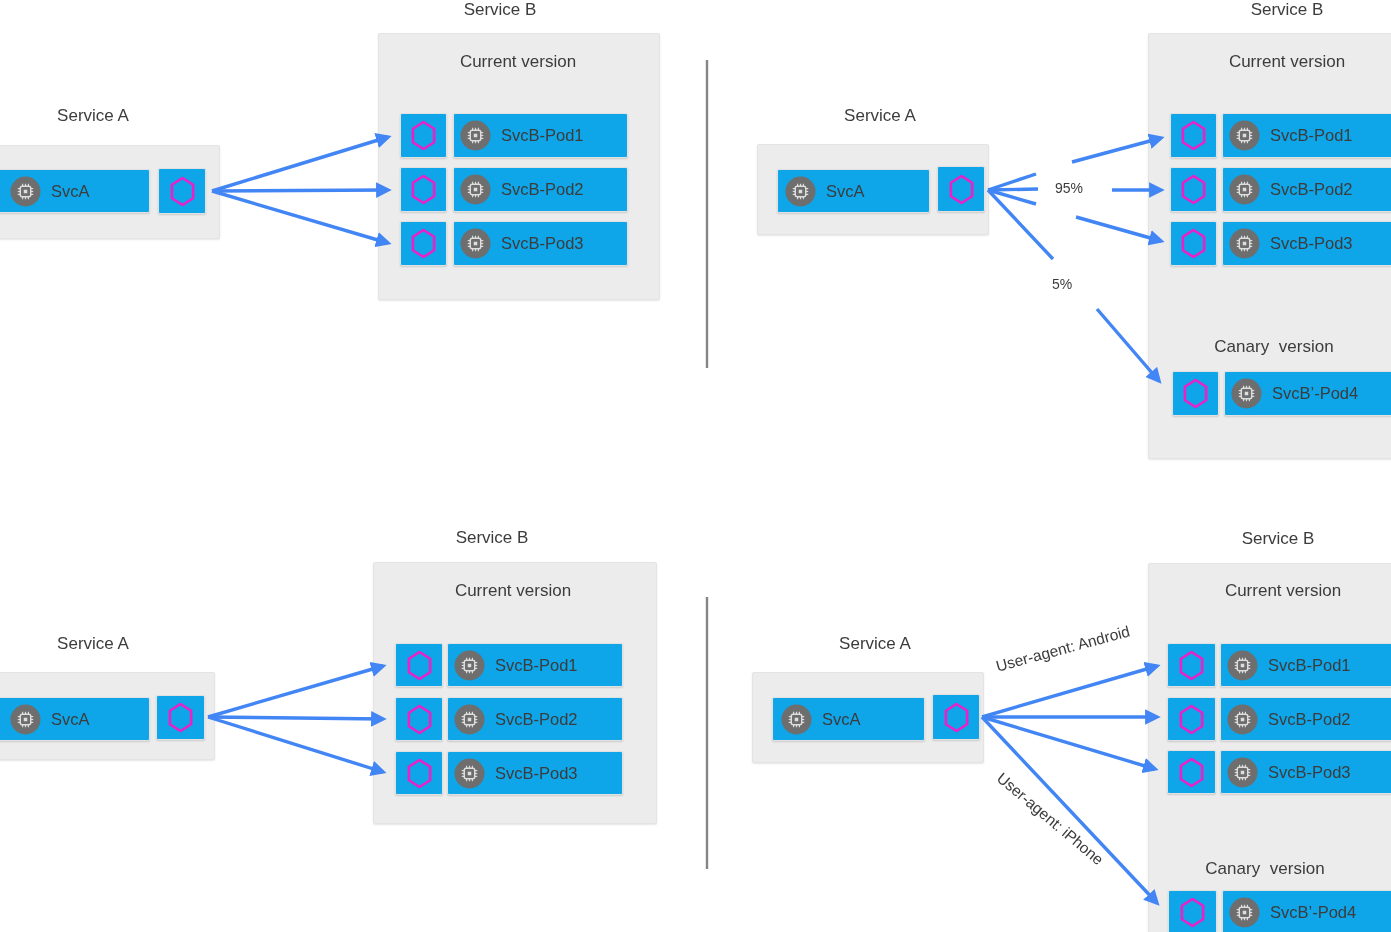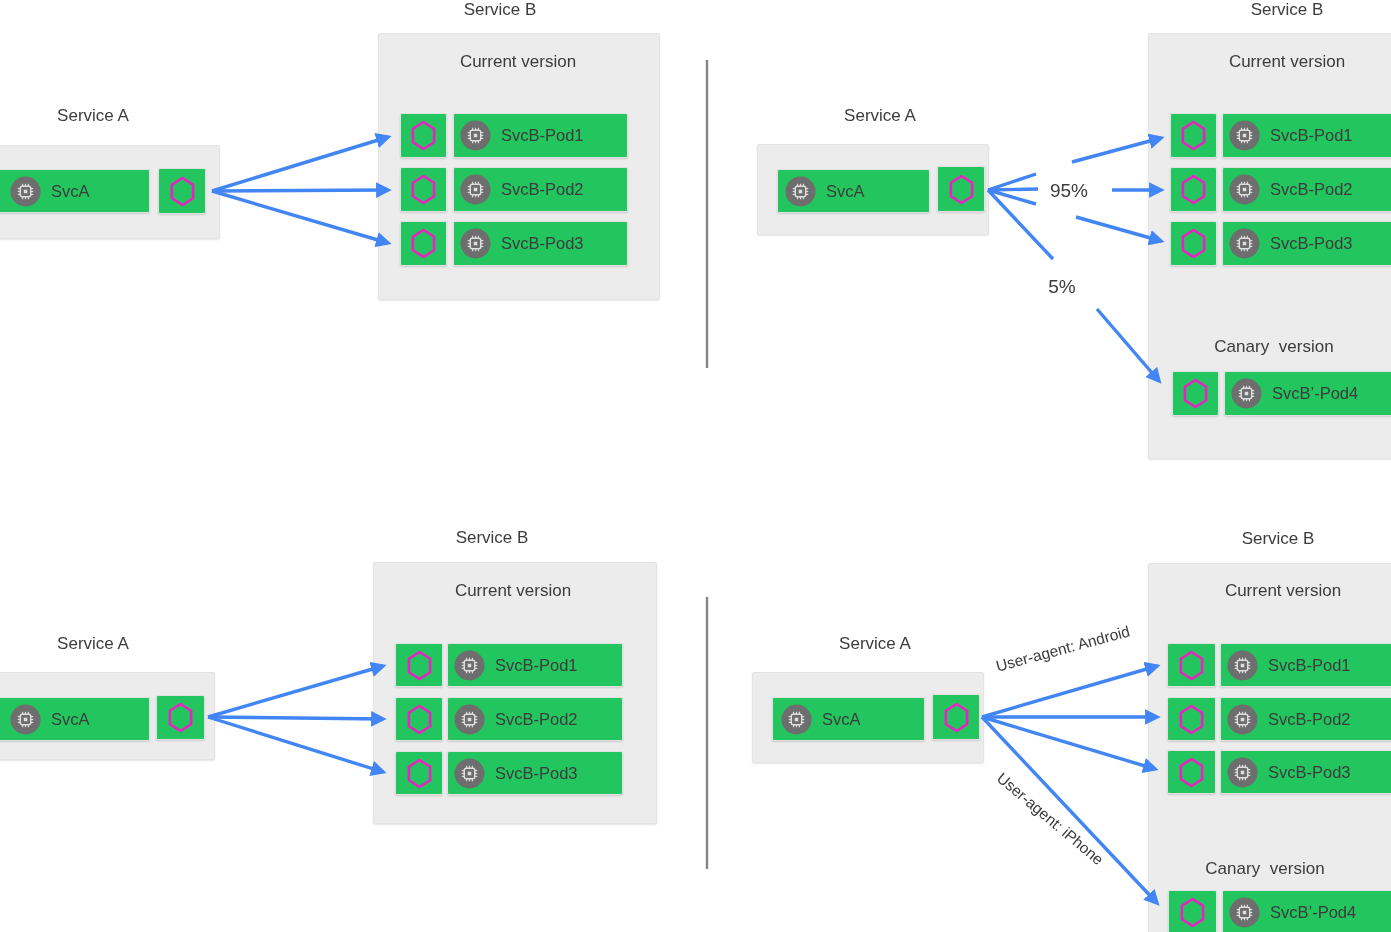--- a/index.html
+++ b/index.html
@@ -3,26 +3,26 @@
 <meta charset="utf-8">
 <style>
   html,body{margin:0;padding:0;background:#fff;}
   #page{position:relative;width:1391px;height:932px;overflow:hidden;background:#fff;
         font-family:"Liberation Sans",sans-serif;color:#3C3C3C;}
   .panel{position:absolute;background:#ECECEC;border:1px solid #E4E4E4;border-radius:2px;
          box-shadow:0 1px 2px rgba(0,0,0,0.10);}
   .title{position:absolute;text-align:center;font-size:17px;color:#3C3C3C;}
   .group-label{position:absolute;text-align:center;font-size:17px;color:#3C3C3C;}
   .canary-label{word-spacing:5px;}
-  .box{position:absolute;background:#22c55e;border:1px solid #E1E1E1;border-radius:2px;
+  .box{position:absolute;background:#0ea5e9;border:1px solid #E1E1E1;border-radius:2px;
        box-shadow:0 1px 2px rgba(0,0,0,0.14);display:flex;align-items:center;box-sizing:border-box;}
   .hex-card{justify-content:center;}
   .pod-card{gap:10px;padding-left:6px;font-size:16.5px;}
   .svc-card{gap:10px;font-size:16.5px;}
-  .pct{position:absolute;text-align:center;font-size:19px;color:#3C3C3C;}
+  .pct{position:absolute;text-align:center;font-size:14px;color:#3C3C3C;}
   .rot{position:absolute;font-size:15.5px;color:#3C3C3C;white-space:nowrap;text-align:center;}
   svg.hex{width:27px;height:31px;display:block;}
   svg.chip{width:31px;height:31px;display:block;}
   #arrows{position:absolute;left:0;top:0;pointer-events:none;}
 </style>
 </head>
 <body>
 
 <div id="page">
 

